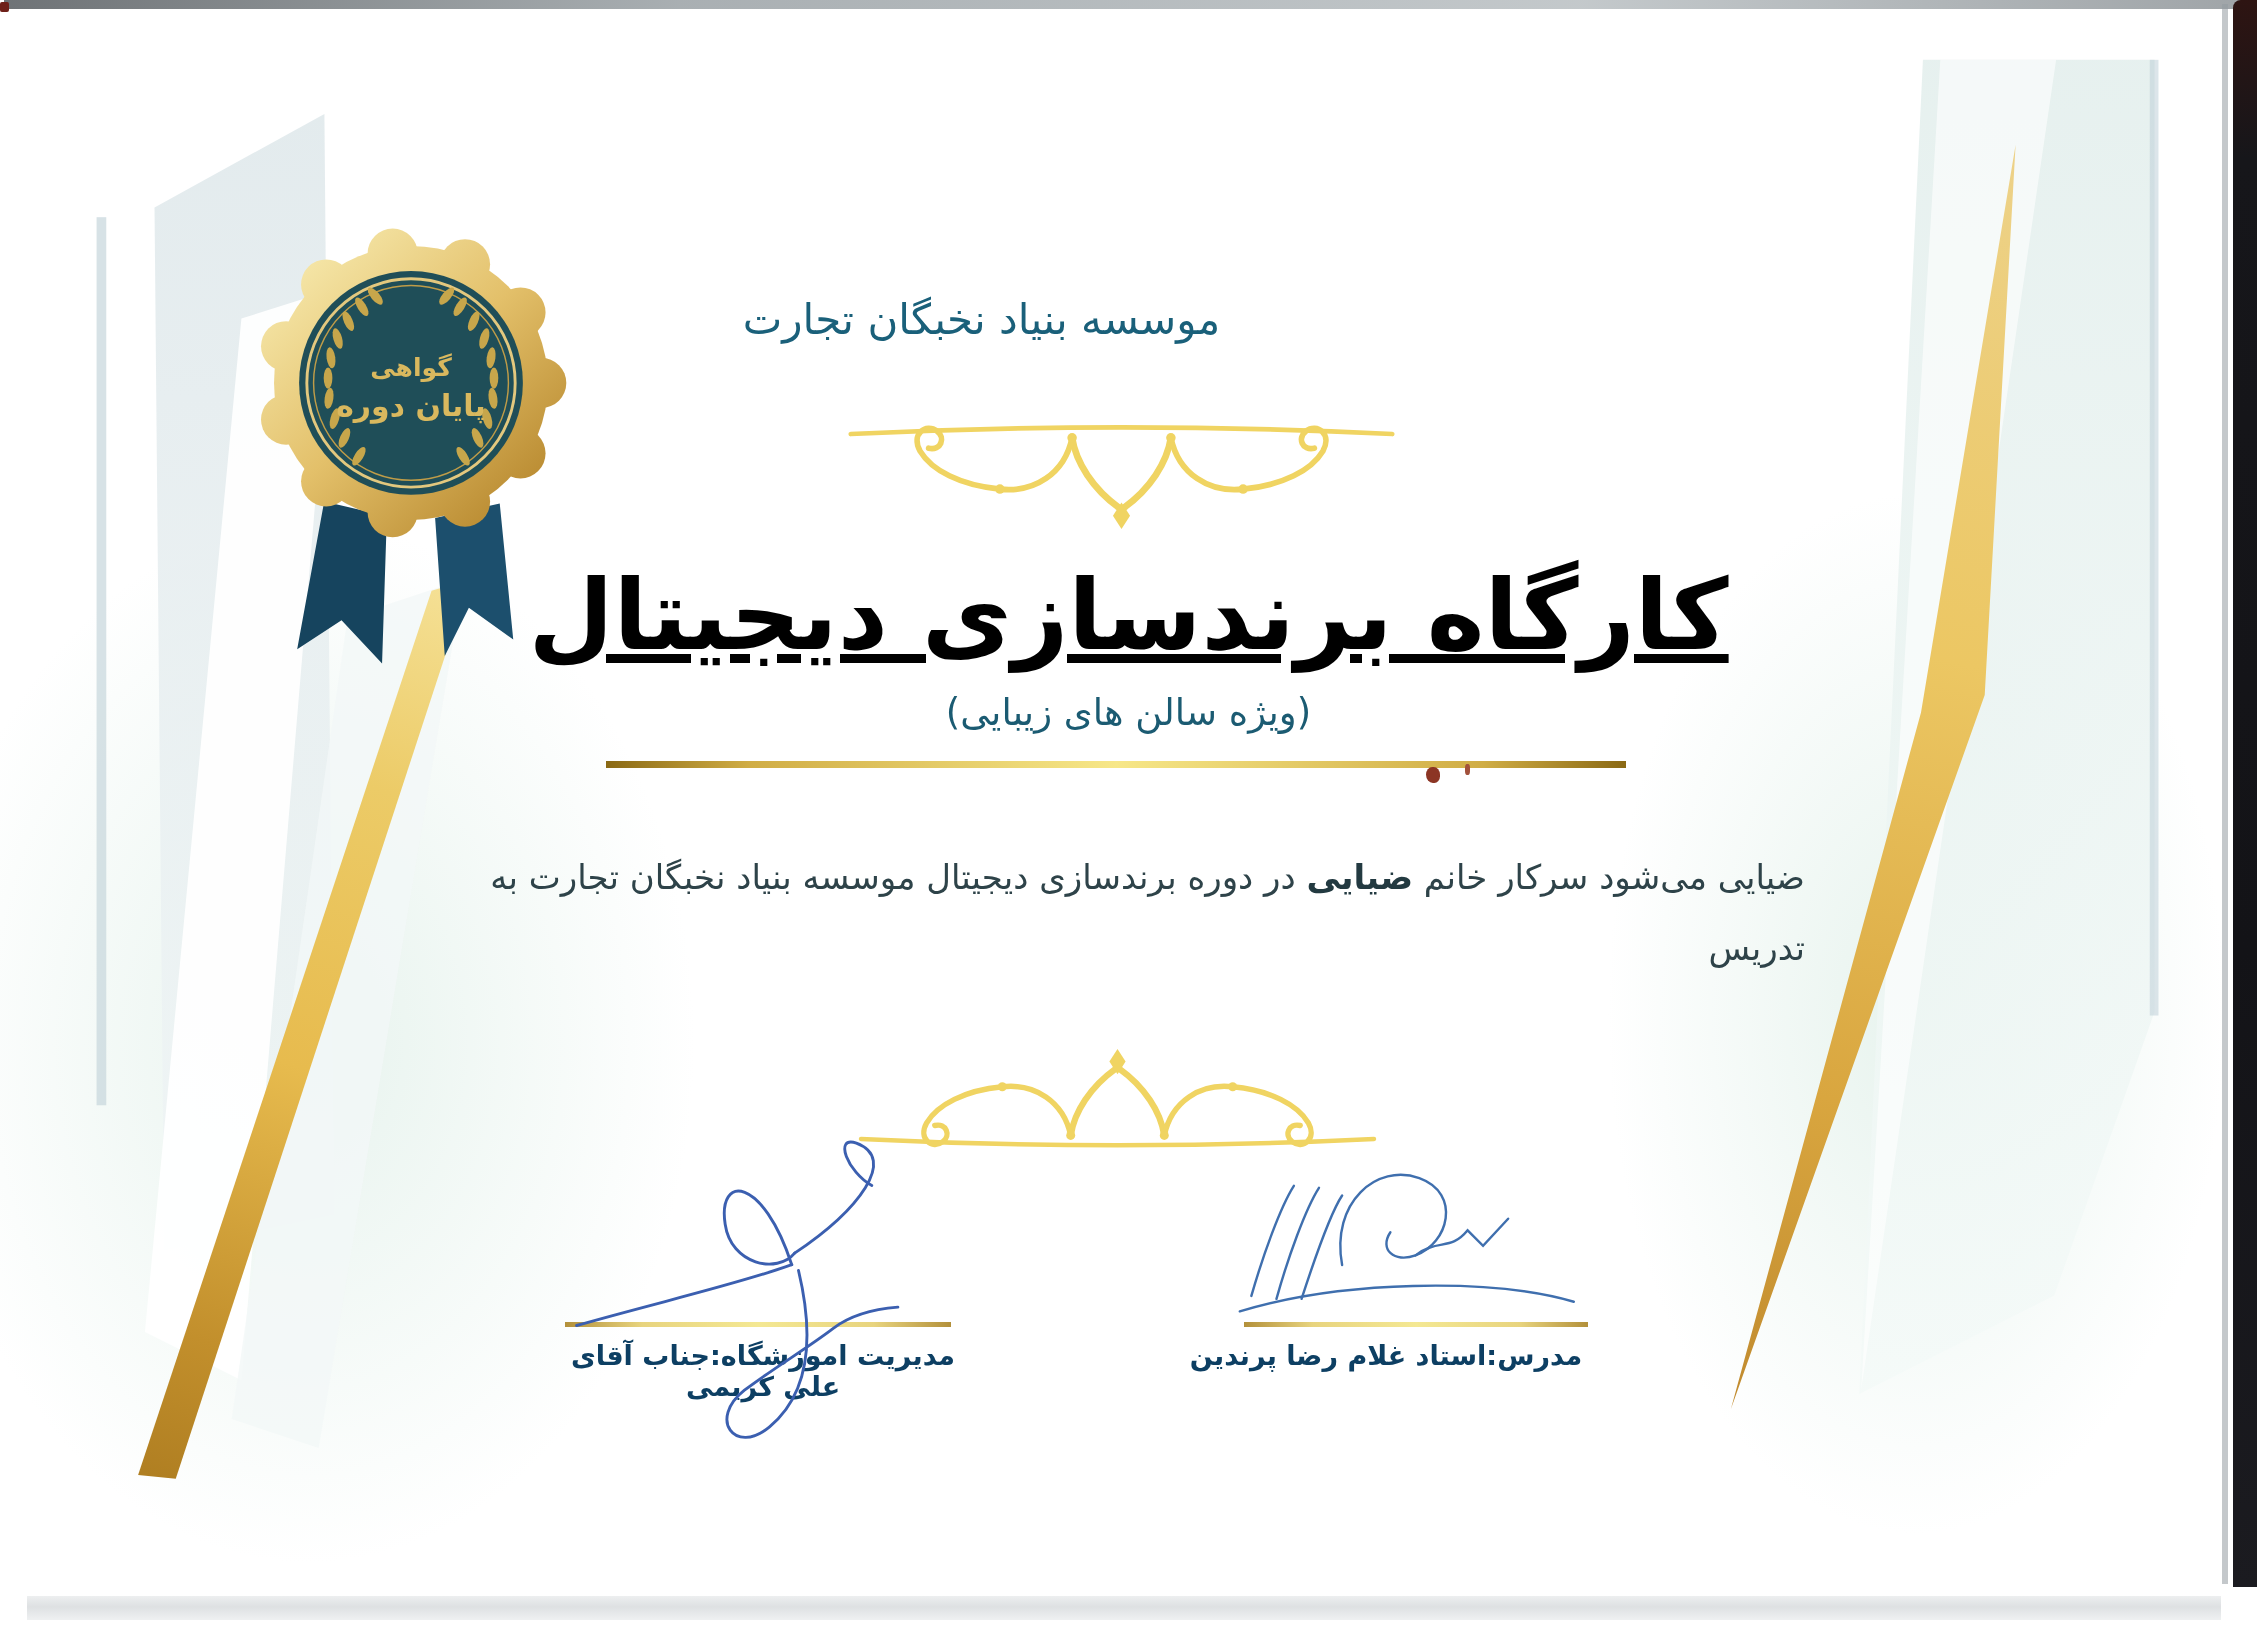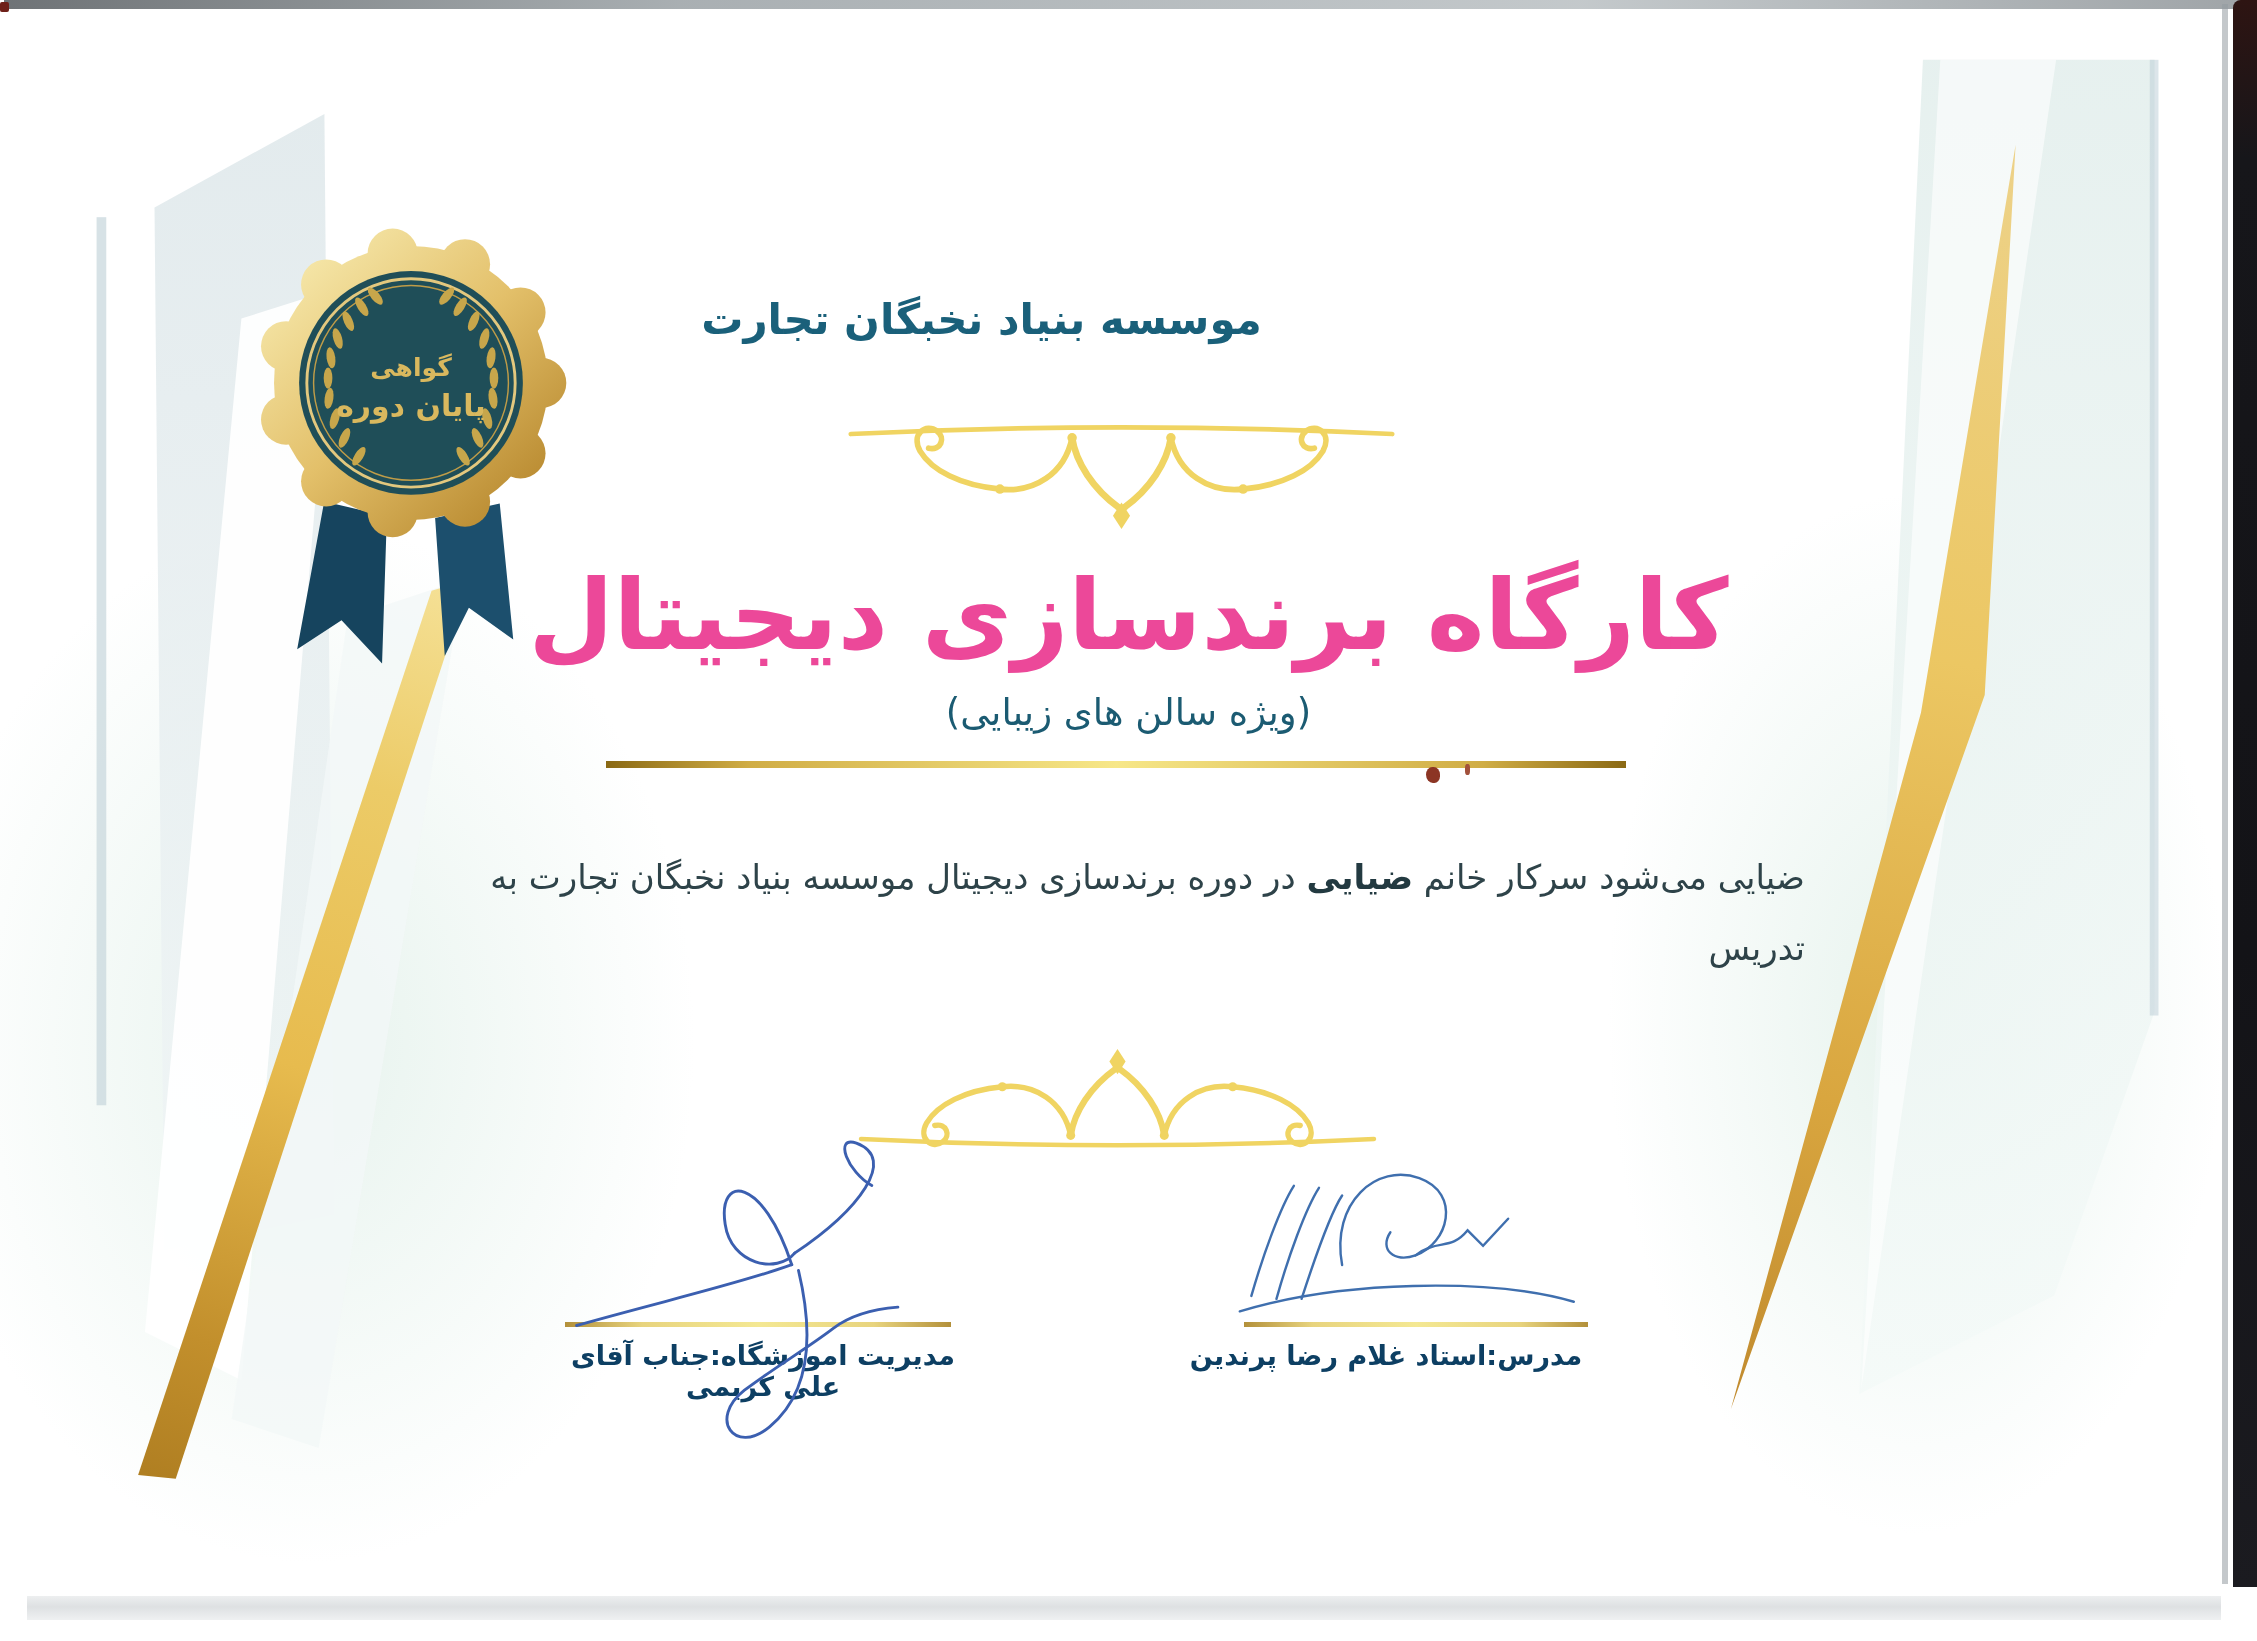--- a/index.html
+++ b/index.html
@@ -5,25 +5,25 @@
   html,body{margin:0;padding:0;background:#ffffff;}
   .page{
     position:relative;width:2257px;height:1641px;overflow:hidden;
     background:#ffffff;font-family:"DejaVu Sans",sans-serif;
   }
   .abs{position:absolute;}
   svg{display:block;}
   .decor{left:0;top:0;z-index:1;}
   .medal-svg{left:237px;top:217px;z-index:2;}
   .txt{z-index:3;text-align:center;}
-  .issuer{left:0;top:295px;width:1963px;font-size:42px;font-weight:700;color:#1a607a;}
+  .issuer{left:0;top:295px;width:1963px;font-size:42px;font-weight:400;color:#1a607a;}
   .orn{z-index:3;}
   .orn-top{left:832px;top:415px;}
   .orn-bottom{left:828px;top:1049px;transform:scaleY(-1);}
-  .title{left:0;top:558px;width:2257px;font-size:98px;font-weight:bold;color:#ec4899;letter-spacing:0;}
+  .title{left:0;top:558px;width:2257px;font-size:98px;font-weight:bold;color:#000000;letter-spacing:0;text-decoration:underline;}
   .subtitle{left:0;top:691px;width:2257px;font-size:37px;font-weight:500;color:#1b5b72;text-align:center;}
   .divider{left:606px;top:761px;width:1020px;height:6.8px;z-index:3;
     background:linear-gradient(90deg,#8a6914,#d0ad45 14%,#f7e788 50%,#d0ad45 86%,#8a6914);}
   .body-text{left:453px;top:842px;width:1352px;font-size:34px;line-height:71px;color:#2e4349;z-index:3;}
   .body-text .bname{font-weight:bold;color:#233a41;text-align:right;}
   .sig-line{top:1322px;height:4.8px;z-index:3;
     background:linear-gradient(90deg,#b3903a,#e8d47e 20%,#f4e893 50%,#e8d47e 80%,#b3903a);}
   .sig-line-left{left:565px;width:386px;}
   .sig-line-right{left:1244px;width:344px;}
   .sig-label{top:1340px;font-size:27px;font-weight:bold;color:#0d3f63;z-index:3;text-align:center;}

